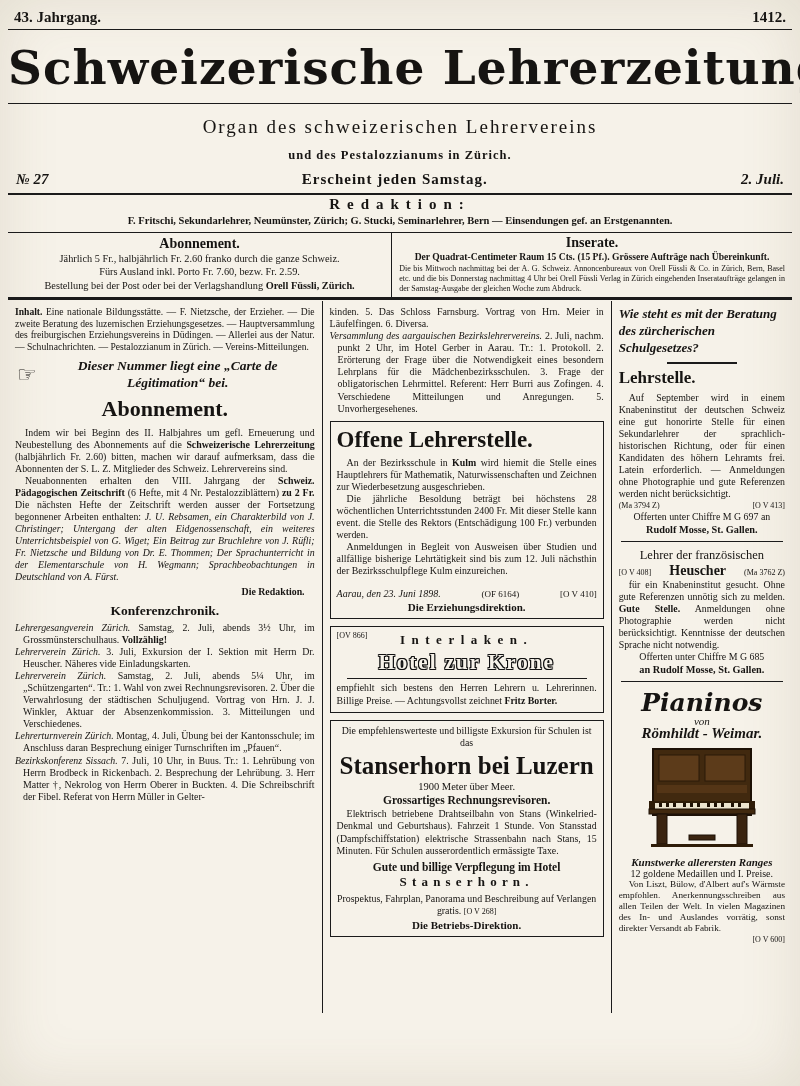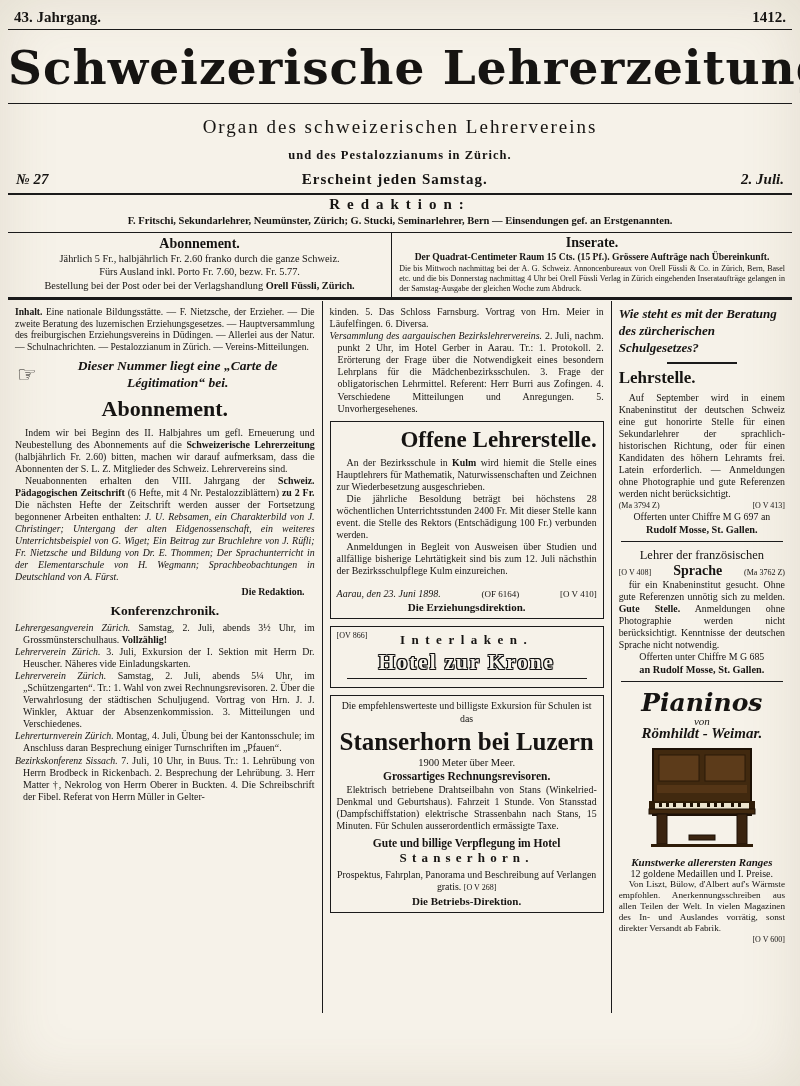--- a/index.html
+++ b/index.html
@@ -52,21 +52,21 @@
 
   .inhalt { font-size:9.6px !important; }
   .notice { display:flex; align-items:center; gap:6px; margin:5px 2px 4px; }
   .hand { font-size:22px; line-height:1; }
   .notice-text { flex:1; text-align:center; font-weight:bold; font-style:italic; font-size:13.5px; line-height:1.25; }
   .abo-heading { text-align:center; font-weight:bold; font-size:22px; margin:3px 0 5px; }
   .sig-right { text-align:right !important; font-weight:bold; font-size:10.5px; margin:2px 10px 3px 0; }
   .konf-h { text-align:center; font-weight:bold; font-size:13.5px; margin:5px 0 3px; }
 
   .adbox { border:1px solid #1b1b1b; margin:6px 0 7px; padding:4px 6px 5px; }
-  .offene-h { text-align:right; font-weight:bold; font-size:23px; margin:1px 0 4px; }
+  .offene-h { text-align:left; font-weight:bold; font-size:23px; margin:1px 0 4px; }
   .dateline { display:flex; justify-content:space-between; font-size:9px; margin-top:11px; align-items:flex-end; }
   .dateline .pl { font-style:italic; font-size:10px; }
   .sig-center { text-align:center; font-weight:bold; font-size:11px; margin-top:2px; }
 
   .tinyref { font-size:8px; }
   .inter-place { text-align:center; font-weight:bold; font-size:13px; letter-spacing:.5em; margin-top:-8px; }
   .inter-hotel { text-align:center; font-weight:bold; font-size:21px; letter-spacing:2px; margin:2px 0 3px;
                  color:#f6f2e9; text-shadow:-1px -1px 0 #111,1px -1px 0 #111,-1px 1px 0 #111,1px 1px 0 #111,0 1px 0 #111,0 -1px 0 #111,1px 0 0 #111,-1px 0 0 #111; }
   .inter-rule { border-top:1px solid #1b1b1b; margin:2px 10px 3px; }
 
@@ -124,21 +124,21 @@
   <section class="redaktion">
     <div class="redaktion-h">Redaktion:</div>
     <div class="redaktion-line">F. Fritschi, Sekundarlehrer, Neumünster, Zürich; G. Stucki, Seminarlehrer, Bern — Einsendungen gef. an Erstgenannten.</div>
   </section>
   <div class="rule"></div>
 
   <section class="boxes">
     <div class="abo-box">
       <div class="box-h">Abonnement.</div>
       <div class="bl">Jährlich 5 Fr., halbjährlich Fr. 2.60 franko durch die ganze Schweiz.</div>
-      <div class="bl">Fürs Ausland inkl. Porto Fr. 7.60, bezw. Fr. 5.77.</div>
+      <div class="bl">Fürs Ausland inkl. Porto Fr. 7.60, bezw. Fr. 2.59.</div>
       <div class="bl"><span>Bestellung bei der Post oder bei der Verlagshandlung </span><span class="b">Orell Füssli, Zürich.</span></div>
     </div>
     <div class="ins-box">
       <div class="box-h">Inserate.</div>
       <div class="bl1">Der Quadrat-Centimeter Raum 15 Cts. (15 Pf.). Grössere Aufträge nach Übereinkunft.</div>
       <div class="bl2">Die bis Mittwoch nachmittag bei der A. G. Schweiz. Annoncenbureaux von Orell Füssli &amp; Co. in Zürich, Bern, Basel etc. und die bis Donnerstag nachmittag 4 Uhr bei Orell Füssli Verlag in Zürich eingehenden Inserataufträge gelangen in der Samstag-Ausgabe der gleichen Woche zum Abdruck.</div>
     </div>
   </section>
   <div class="rule-thick"></div>
 
@@ -184,20 +184,21 @@
           <span>[O V 410]</span>
         </div>
         <div class="sig-center">Die Erziehungsdirektion.</div>
       </div>
 
       <div class="adbox">
         <div class="tinyref">[OV 866]</div>
         <div class="inter-place">Interlaken.</div>
         <div class="inter-hotel">Hotel zur Krone</div>
         <div class="inter-rule"></div>
+        <p class="ni"><span>empfiehlt sich bestens den Herren Lehrern u. Lehrerinnen. Billige Preise. — Achtungsvollst zeichnet </span><span class="b">Fritz Borter.</span></p>
       </div>
 
       <div class="adbox">
         <div class="stans-intro">Die empfehlenswerteste und billigste Exkursion für Schulen ist das</div>
         <div class="stans-title">Stanserhorn bei Luzern</div>
         <div class="stans-alt">1900 Meter über Meer.</div>
         <div class="stans-sub">Grossartiges Rechnungsrevisoren.</div>
         <p>Elektrisch betriebene Drahtseilbahn von Stans (Winkelried-Denkmal und Geburtshaus). Fahrzeit 1 Stunde. Von Stansstad (Dampfschiffstation) elektrische Strassenbahn nach Stans, 15 Minuten. Für Schulen ausserordentlich ermässigte Taxe.</p>
         <div class="stans-hotel1">Gute und billige Verpflegung im Hotel</div>
         <div class="stans-hotel2">Stanserhorn.</div>
@@ -217,21 +218,21 @@
         <span>[O V 413]</span>
       </div>
       <div class="offer">Offerten unter Chiffre M G 697 an</div>
       <div class="offer-b">Rudolf Mosse, St. Gallen.</div>
 
       <div class="col3-div"></div>
 
       <div class="fr-h1">Lehrer der französischen</div>
       <div class="fr-h2row">
         <span class="tinyref">[O V 408]</span>
-        <span class="fr-h2">Sprache</span>
+        <span class="fr-h2">Heuscher</span>
         <span class="tinyref">(Ma 3762 Z)</span>
       </div>
       <p><span>für ein Knabeninstitut gesucht. Ohne gute Referenzen unnötig sich zu melden. </span><span class="b">Gute Stelle.</span><span> Anmeldungen ohne Photographie werden nicht berücksichtigt. Kenntnisse der deutschen Sprache nicht notwendig.</span></p>
       <div class="offer">Offerten unter Chiffre M G 685</div>
       <div class="offer-b">an Rudolf Mosse, St. Gallen.</div>
 
       <div class="col3-div"></div>
 
       <div class="piano-ad">
         <div class="piano-l1">Pianinos</div>

